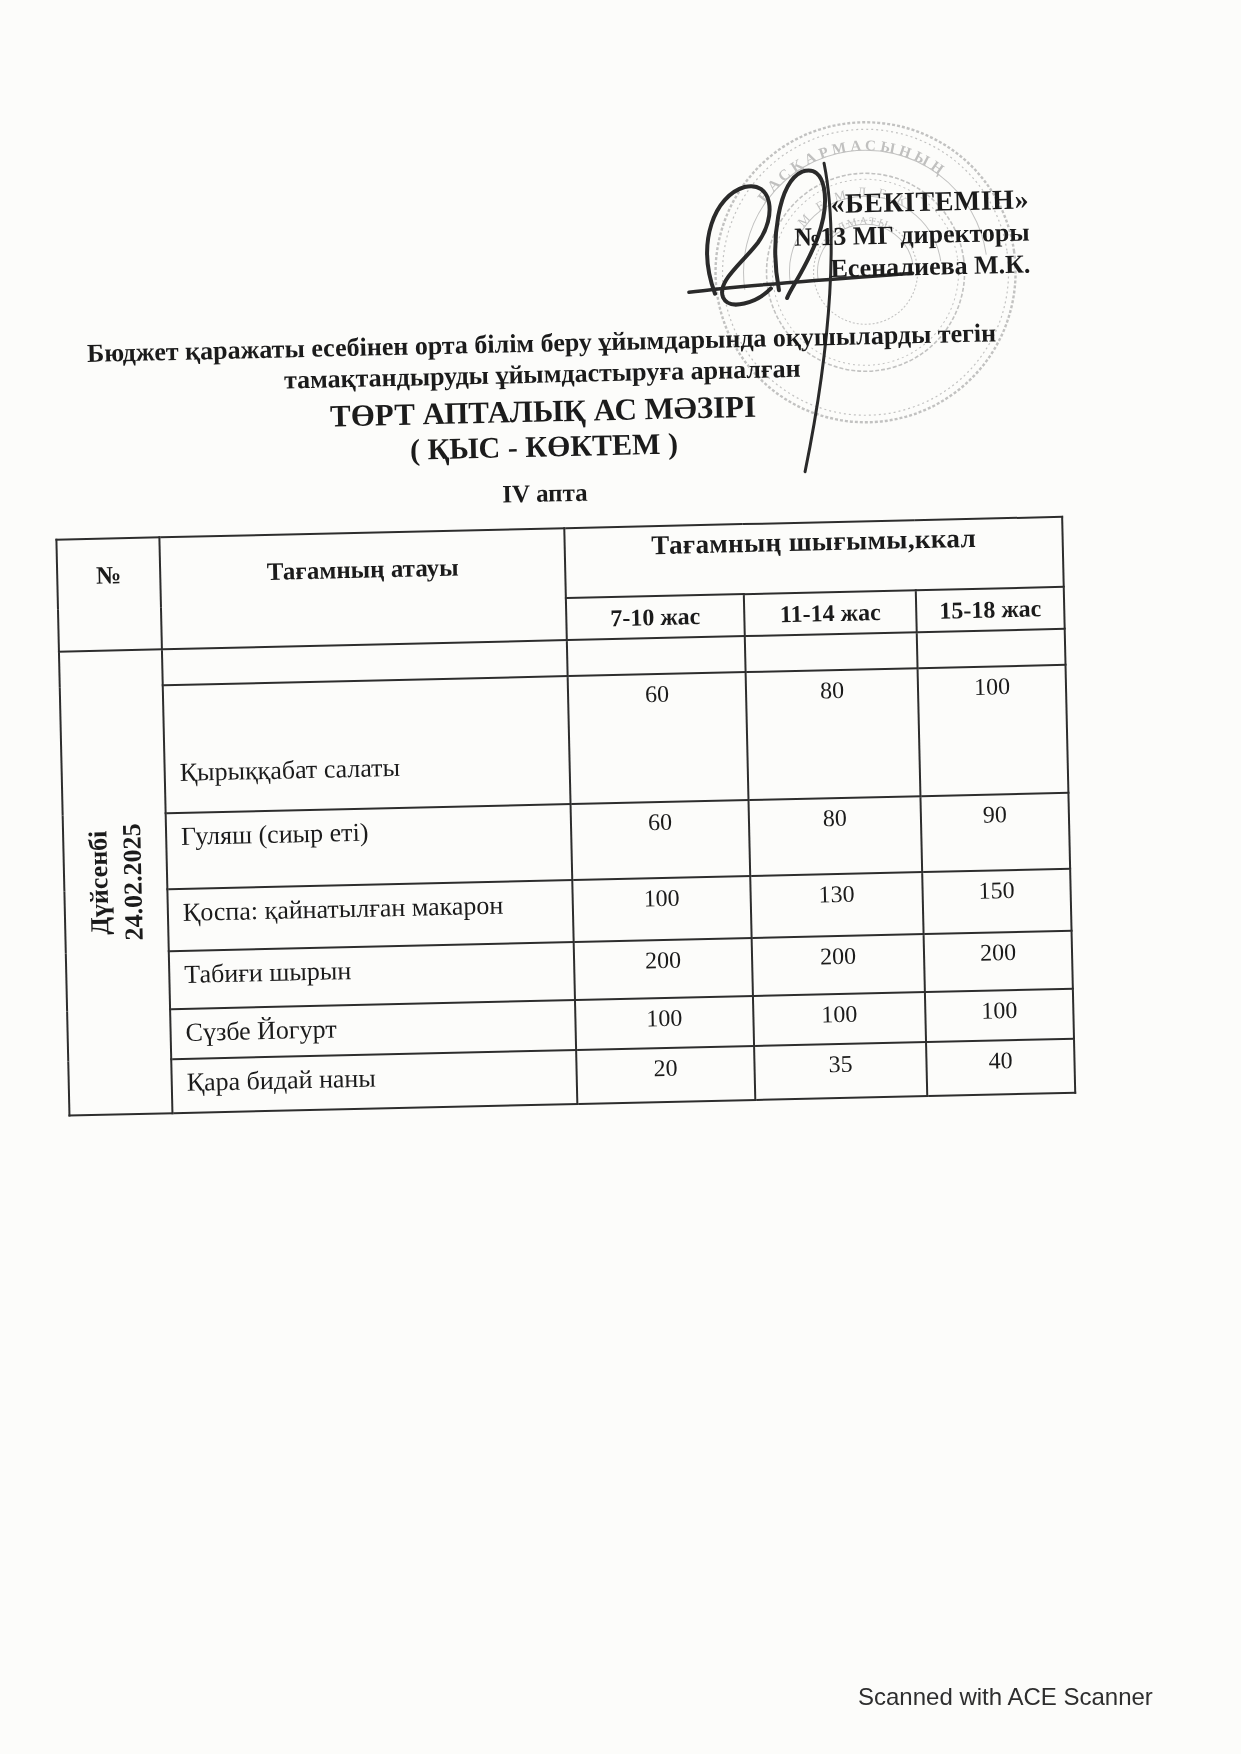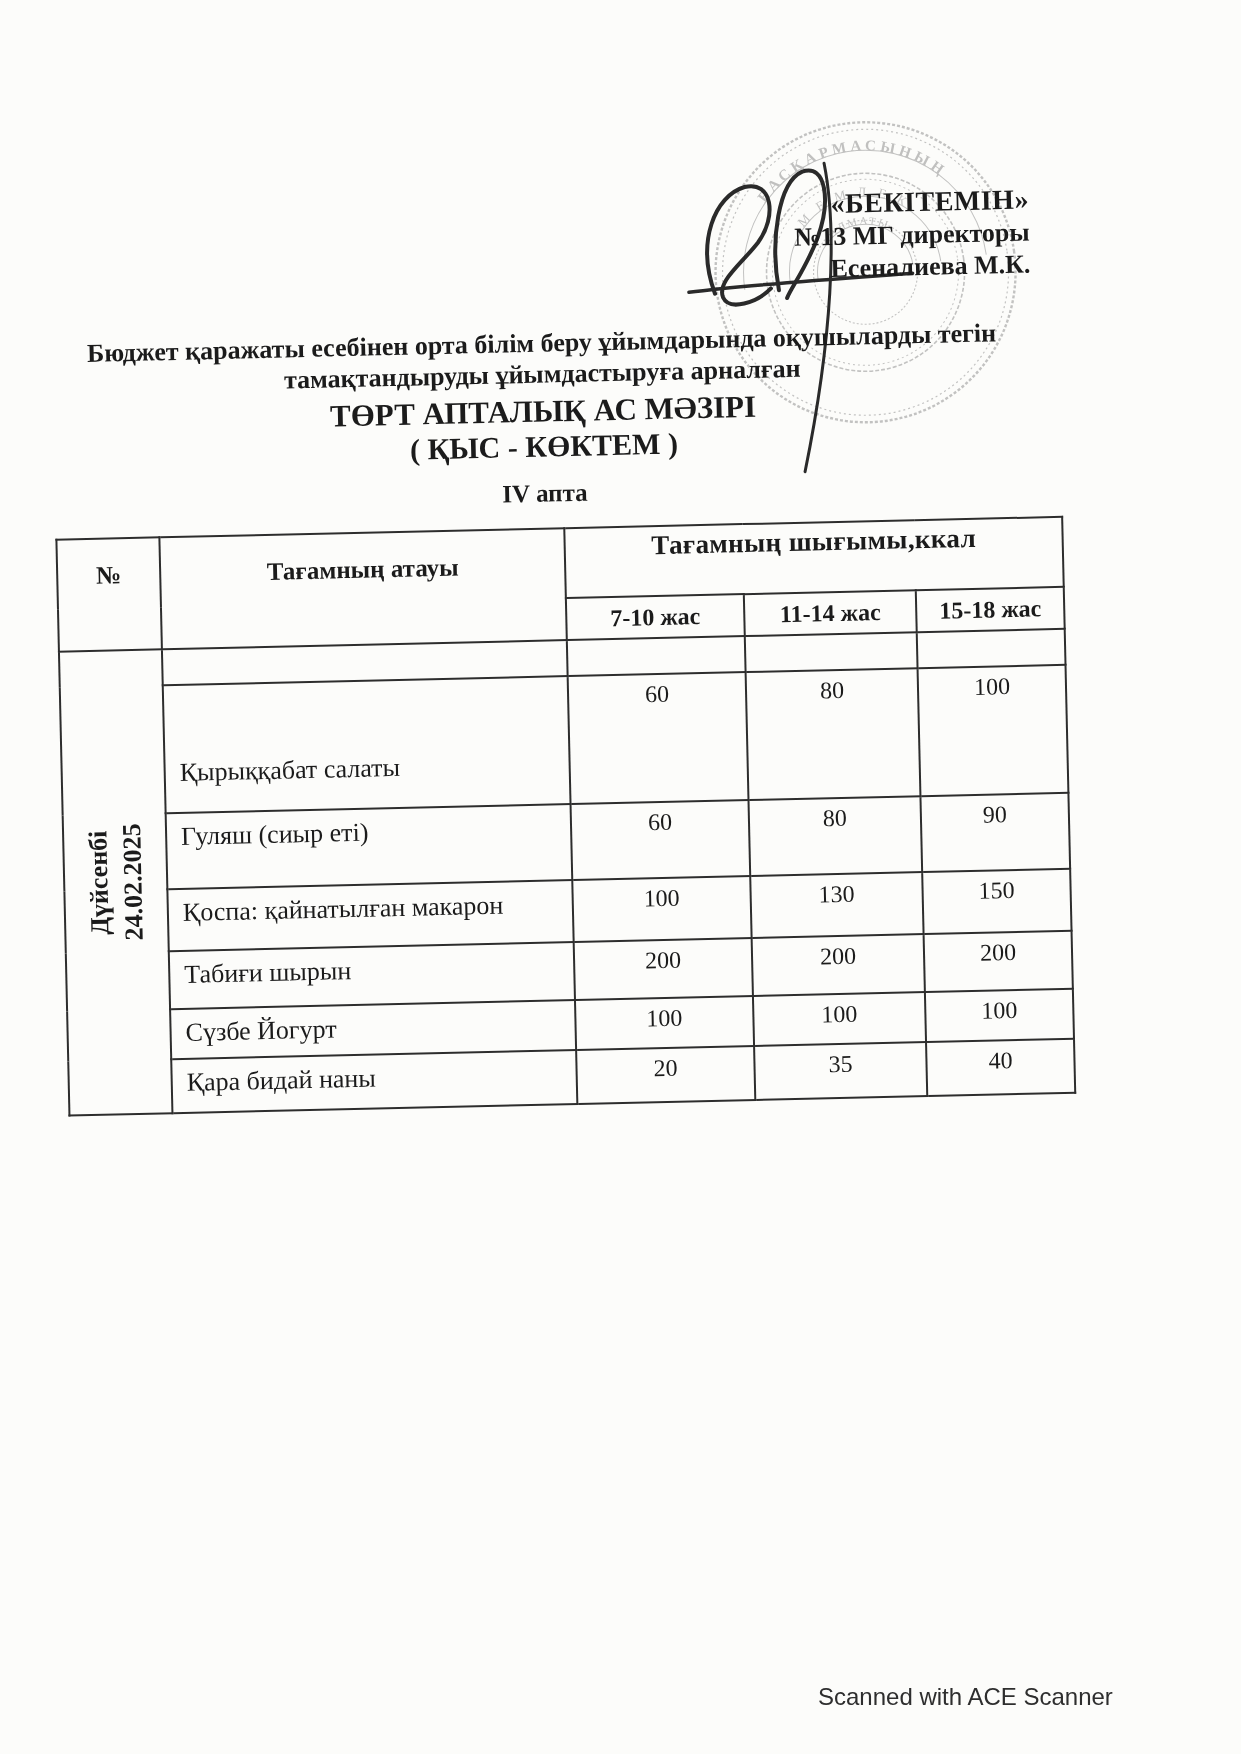--- a/index.html
+++ b/index.html
@@ -47,21 +47,21 @@
   .menu tbody tr:nth-child(5) td { height:58px; }
   .menu tbody tr:nth-child(6) td { height:50px; }
   .menu tbody tr:nth-child(7) td { height:54px; }
   .menu td.day-cell { position:relative; }
   .day-rot { position:absolute; top:50%; left:50%;
              transform:translate(-50%,-50%) rotate(-90deg);
              white-space:nowrap; font-weight:bold; font-size:26px;
              text-align:center; line-height:1.3; }
 
   
-  .footer { position:absolute; left:818px; top:1683px;
+  .footer { position:absolute; left:858px; top:1683px;
             font-family:"Liberation Sans", sans-serif; font-size:24px; color:#2e2e2e; }
 </style>
 </head>
 <body>
 
 <div class="page">
   <div class="sheet">
 
     <svg class="stamp-svg" width="345" height="330" viewBox="0 0 345 330">
       <g fill="none" stroke="#8e8e8e" transform="rotate(-7 175 158)">

